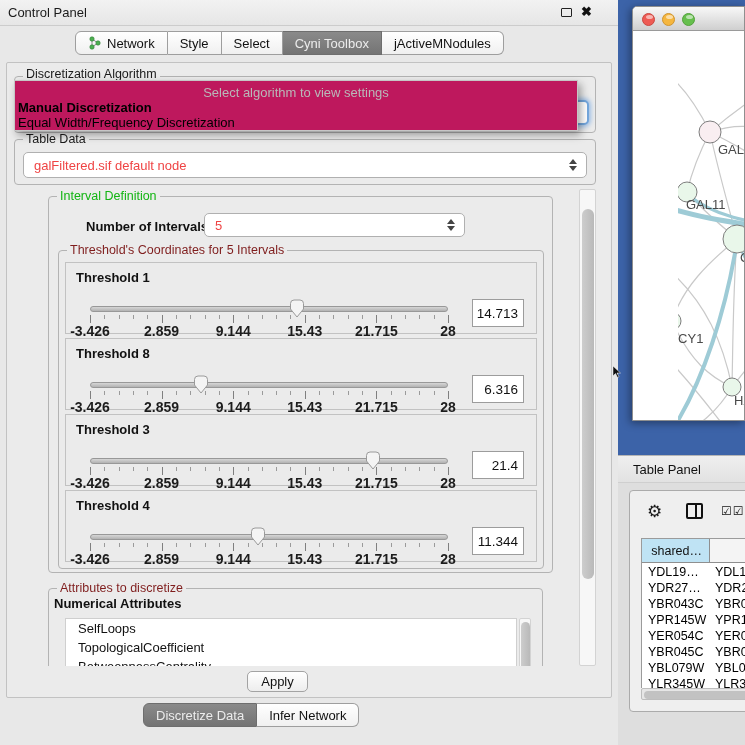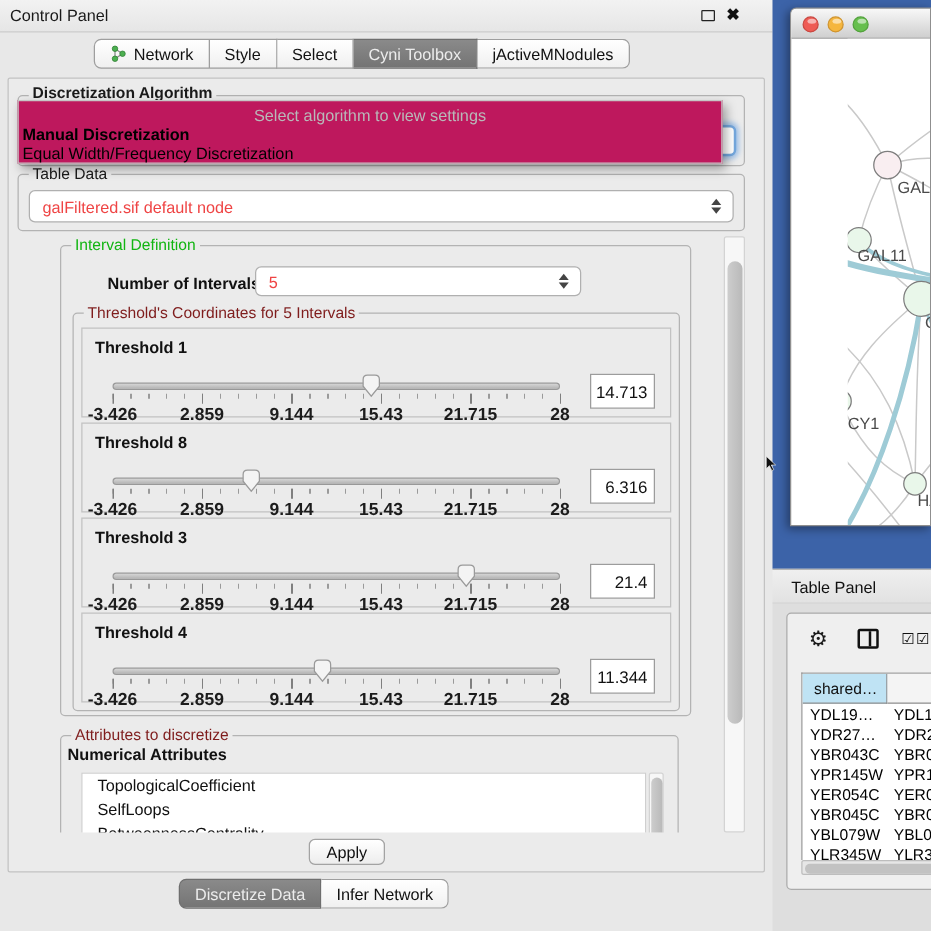--- a/index.html
+++ b/index.html
@@ -129,21 +129,21 @@
 
   <div id="titlebar" class="abs">
     <span class="title">Control Panel</span>
     <span class="float-icon"></span>
     <span class="close-icon">✖</span>
   </div>
 
   <div id="content-box" class="abs"></div>
 
   <div class="group" style="left:14px; top:76px; width:582px; height:57px; z-index:5;">
-    <span class="gtitle dark" style="top:-10px;font-weight:bold;">Discretization Algorithm</span>
+    <span class="gtitle dark" style="top:-10px;">Discretization Algorithm</span>
     <div class="combo focused" style="left:8px; top:23px; width:566px; height:25px;"></div>
   </div>
 
   <div id="algo-popup" class="abs">
     <div class="ph">Select algorithm to view settings</div>
     <div class="it1">Manual Discretization</div>
     <div class="it2">Equal Width/Frequency Discretization</div>
   </div>
 
   <div class="group" style="left:14px; top:139px; width:582px; height:46px;">
@@ -254,22 +254,22 @@
           <input class="vbox" value="11.344" style="">
         </div>
 
       </div>
     </div>
 
     <div class="group" style="left:34px; top:399px; width:495px; height:90px;">
       <span class="gtitle blue">Attributes to discretize</span>
       <div style="position:absolute; left:5px; top:7px; font-size:13px; font-weight:bold; color:#111;">Numerical Attributes</div>
       <div id="attr-list" style="left:16px; top:29px; width:452px; height:60px;">
+        <div class="li">SelfLoops</div>
         <div class="li">TopologicalCoefficient</div>
-        <div class="li">SelfLoops</div>
         <div class="li">BetweennessCentrality</div>
       </div>
       <div class="vscroll" style="left:470px; top:29px; width:12px; height:60px;">
         <div class="vthumb" style="left:1px; top:3px; width:9px; height:57px;"></div>
       </div>
     </div>
   </div>
 
   <div class="vscroll abs" style="left:579px; top:189px; width:17px; height:477px;">
     <div class="vthumb" style="left:2px; top:19px; width:12px; height:370px;"></div>

